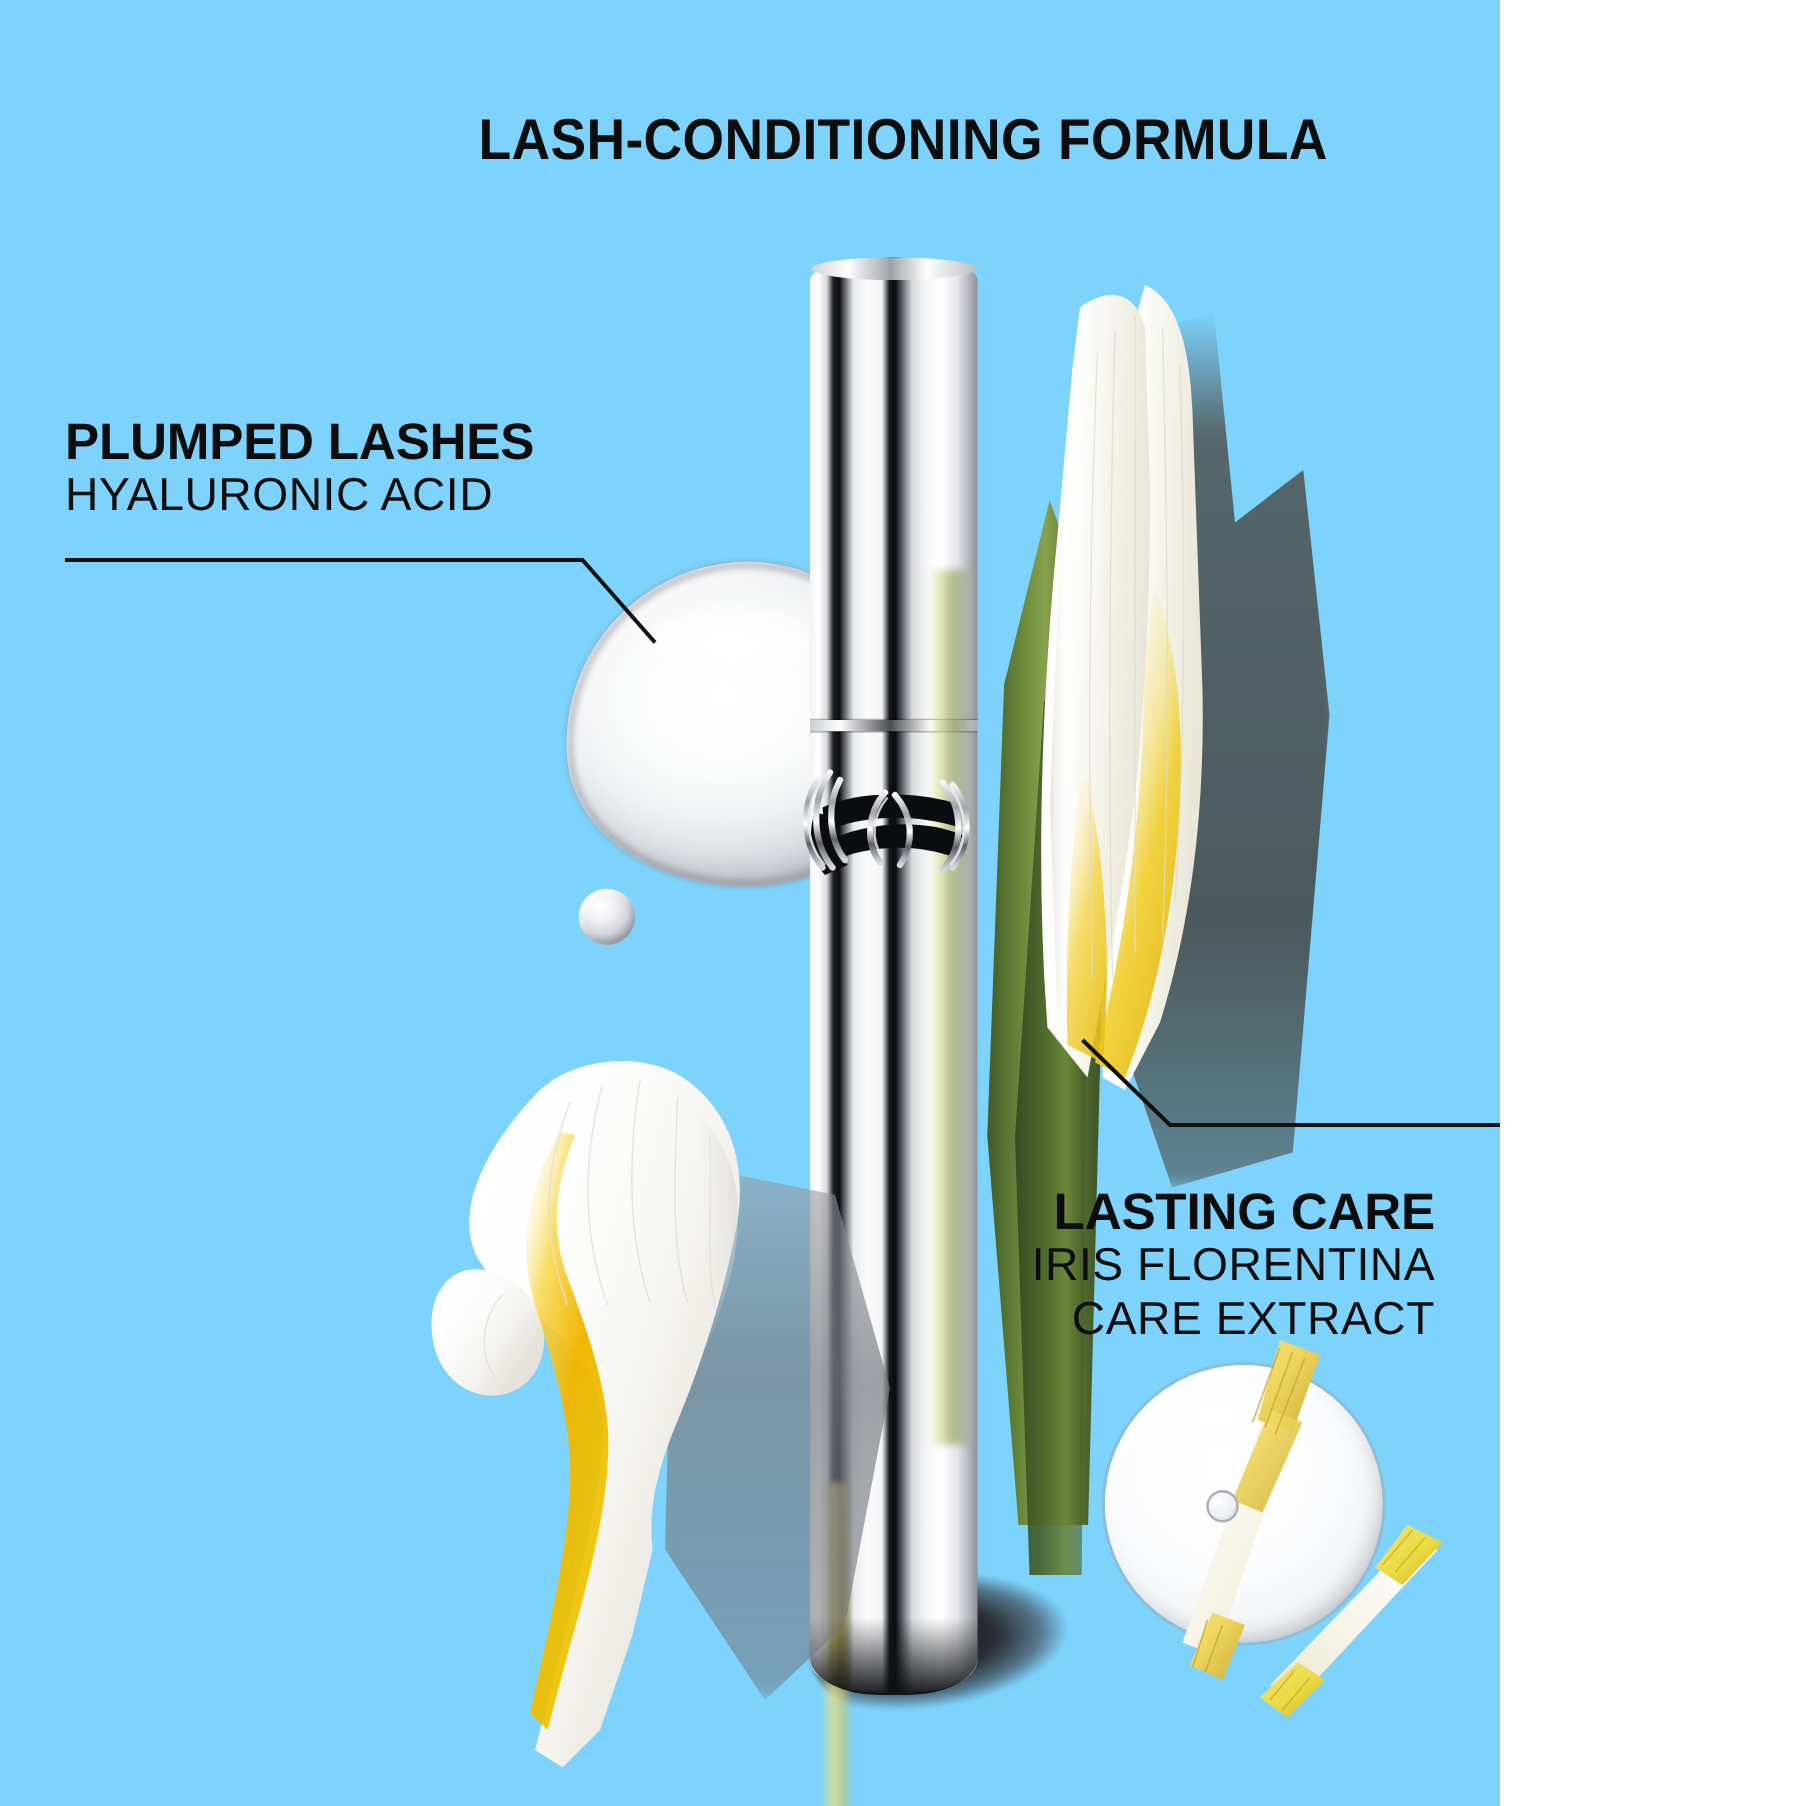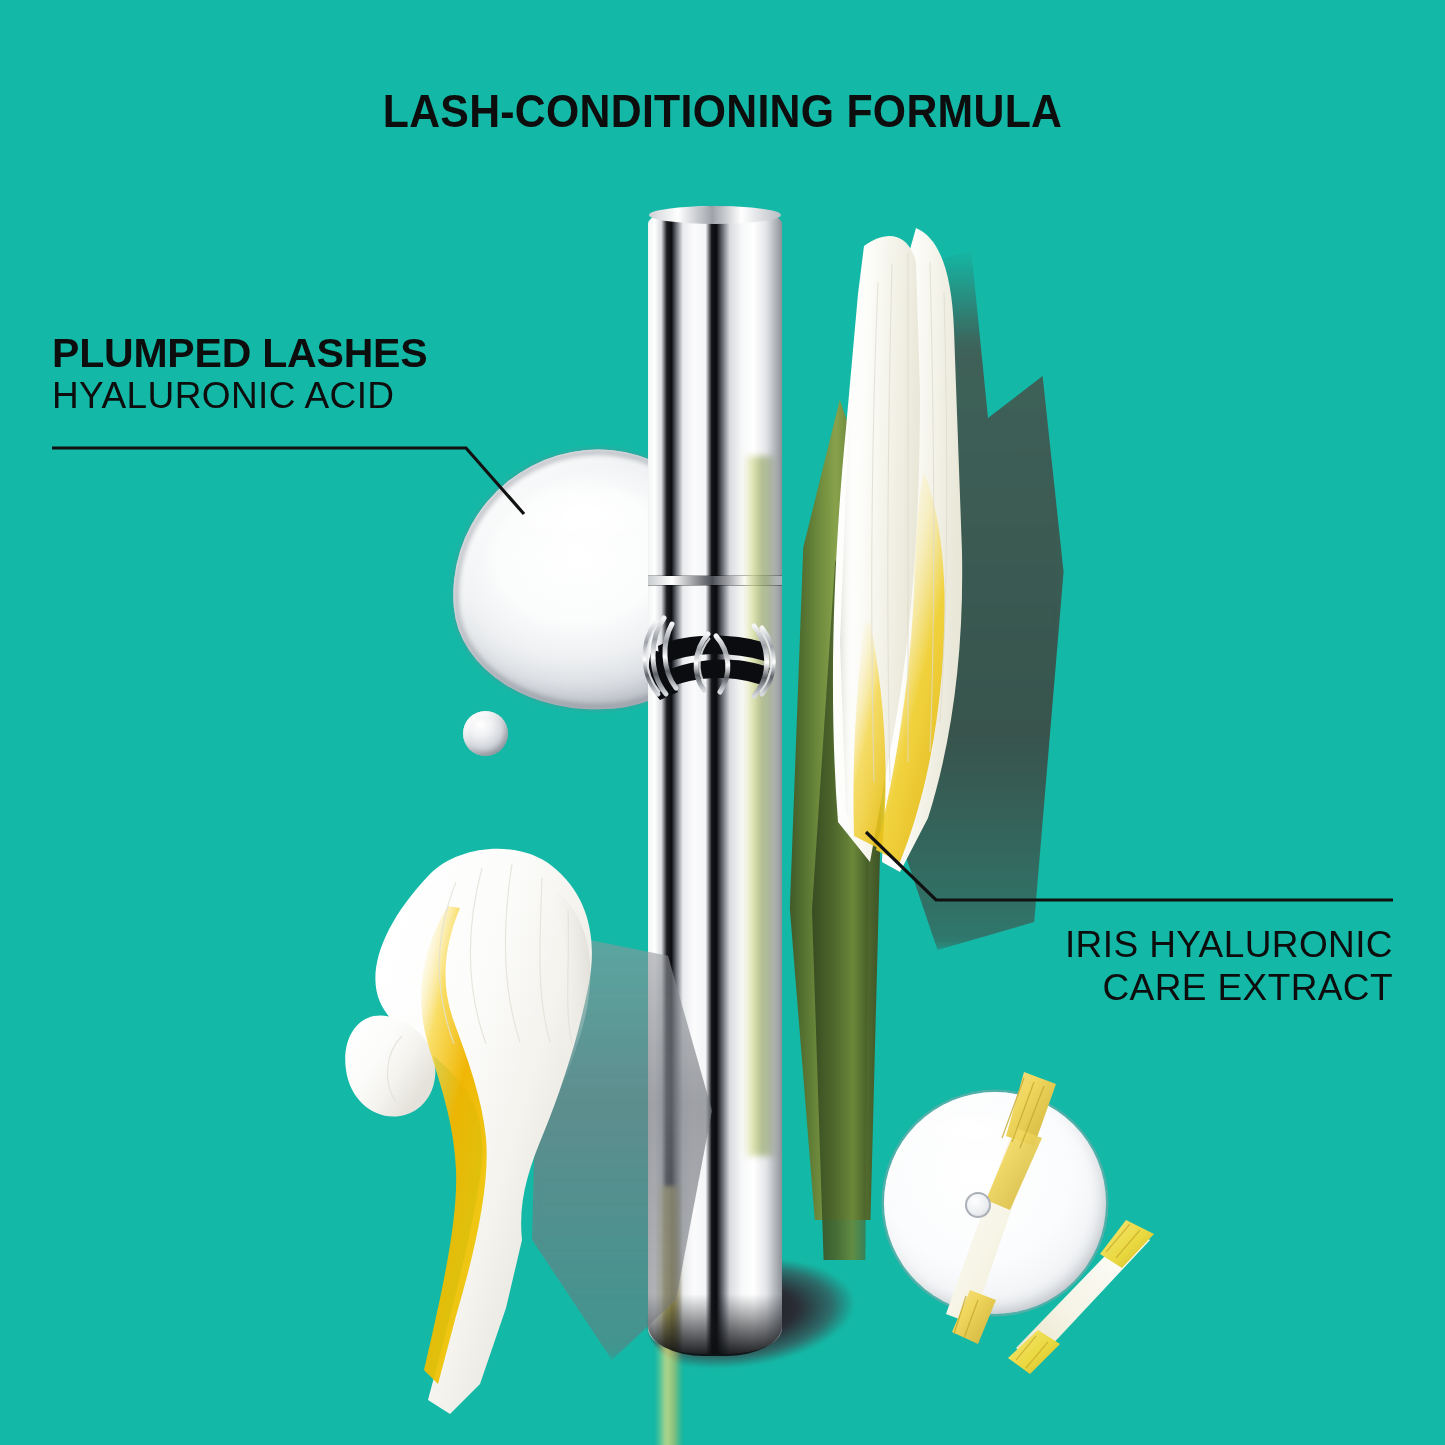--- a/index.html
+++ b/index.html
@@ -3,23 +3,23 @@
 <meta charset="utf-8">
 <title>YSL Mascara Ingredient Callout</title>
 <style>
   html,body{margin:0;padding:0;background:#ffffff;}
   body{
     font-family:"Liberation Sans","DejaVu Sans",sans-serif;
     -webkit-font-smoothing:antialiased;
   }
   #stage{
     position:relative;
-    width:1445px;
+    width:1200px;
     height:1445px;
-    background:#14b8a6;
+    background:#7dd3fc;
     overflow:hidden;
   }
 
   
   #headline{
     position:absolute;
     left:0; top:84px;
     width:1445px;
     text-align:center;
     font-weight:700;
@@ -443,17 +443,18 @@
   </svg>
 
   <div id="headline" class="nosel">LASH-CONDITIONING FORMULA</div>
 
   <div id="callout-left" class="callout nosel">
     <div class="head">PLUMPED LASHES</div>
     <div class="sub">HYALURONIC ACID</div>
   </div>
 
   <div id="callout-right" class="callout nosel">
-    <div class="sub">IRIS HYALURONIC</div>
+    <div class="head">LASTING CARE</div>
+    <div class="sub">IRIS FLORENTINA</div>
     <div class="sub">CARE EXTRACT</div>
   </div>
 
 </div>
 
 </body></html>

